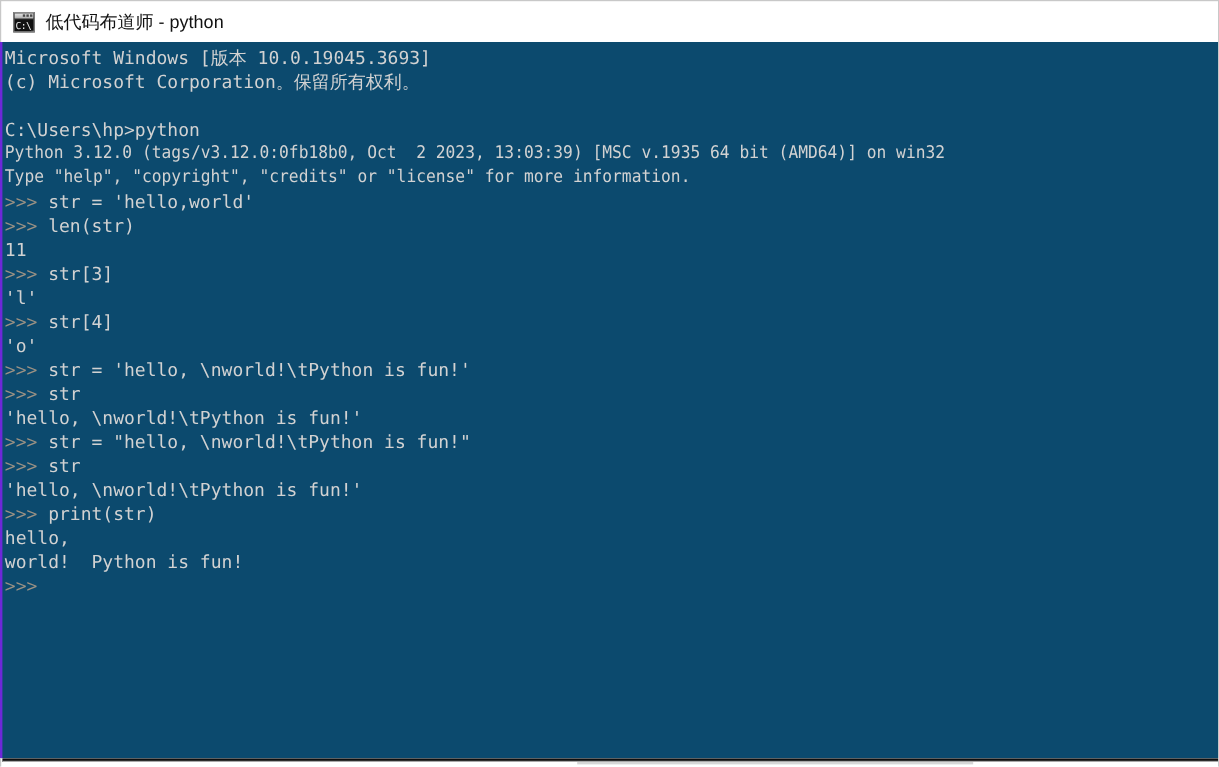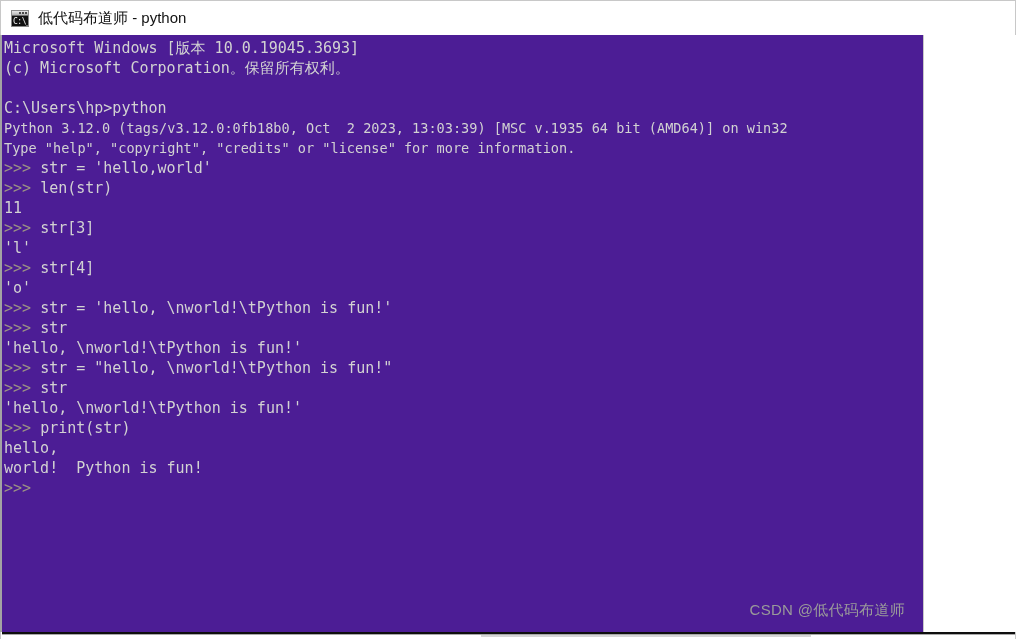--- a/index.html
+++ b/index.html
@@ -89,24 +89,24 @@
     color: #121212;
     white-space: nowrap;
     font-family: "Liberation Sans", "DejaVu Sans", sans-serif;
   }
 
   
   .console {
     position: absolute;
     left: 0;
     top: 35px;
-    width: 924px;
+    width: 1016px;
     height: 597px;
-    background: #4c1d95;
-    border-left: 2px solid #a3a3a3;
+    background: #0c4a6e;
+    border-left: 2px solid #6d28d9;
     border-right: 1px solid #c8c8c8;
     box-sizing: border-box;
     overflow: hidden;
   }
   .screen {
     position: absolute;
     left: 2px;
     top: 3px;
     right: 0;
     bottom: 0;
@@ -189,21 +189,20 @@
           <i></i>
           <i></i>
       </div>
       <div class="glyph">C:\_</div>
     </div>
     <div class="title-text">低代码布道师 - python</div>
   </div>
 
   <div class="console">
     <div class="screen" id="screen"><div class="line"><span class="out">Microsoft Windows [版本 10.0.19045.3693]</span></div><div class="line"><span class="out">(c) Microsoft Corporation。保留所有权利。</span></div><div class="line"><span class="out"></span></div><div class="line"><span class="out">C:\Users\hp&gt;python</span></div><div class="line condensed"><span class="out">Python 3.12.0 (tags/v3.12.0:0fb18b0, Oct  2 2023, 13:03:39) [MSC v.1935 64 bit (AMD64)] on win32</span></div><div class="line condensed"><span class="out">Type "help", "copyright", "credits" or "license" for more information.</span></div><div class="line"><span class="prompt">&gt;&gt;&gt; </span><span class="out">str = 'hello,world'</span></div><div class="line"><span class="prompt">&gt;&gt;&gt; </span><span class="out">len(str)</span></div><div class="line"><span class="out">11</span></div><div class="line"><span class="prompt">&gt;&gt;&gt; </span><span class="out">str[3]</span></div><div class="line"><span class="out">'l'</span></div><div class="line"><span class="prompt">&gt;&gt;&gt; </span><span class="out">str[4]</span></div><div class="line"><span class="out">'o'</span></div><div class="line"><span class="prompt">&gt;&gt;&gt; </span><span class="out">str = 'hello, \nworld!\tPython is fun!'</span></div><div class="line"><span class="prompt">&gt;&gt;&gt; </span><span class="out">str</span></div><div class="line"><span class="out">'hello, \nworld!\tPython is fun!'</span></div><div class="line"><span class="prompt">&gt;&gt;&gt; </span><span class="out">str = "hello, \nworld!\tPython is fun!"</span></div><div class="line"><span class="prompt">&gt;&gt;&gt; </span><span class="out">str</span></div><div class="line"><span class="out">'hello, \nworld!\tPython is fun!'</span></div><div class="line"><span class="prompt">&gt;&gt;&gt; </span><span class="out">print(str)</span></div><div class="line"><span class="out">hello,</span></div><div class="line"><span class="out">world!  Python is fun!</span></div><div class="line"><span class="prompt">&gt;&gt;&gt; </span><span class="out"></span></div></div>
-    <div class="watermark">CSDN @低代码布道师</div>
   </div>
 
   <div class="bottom-edge">
     <div class="strip"></div>
     <div class="thumb"></div>
   </div>
 
 </div>
 
 </body></html>

